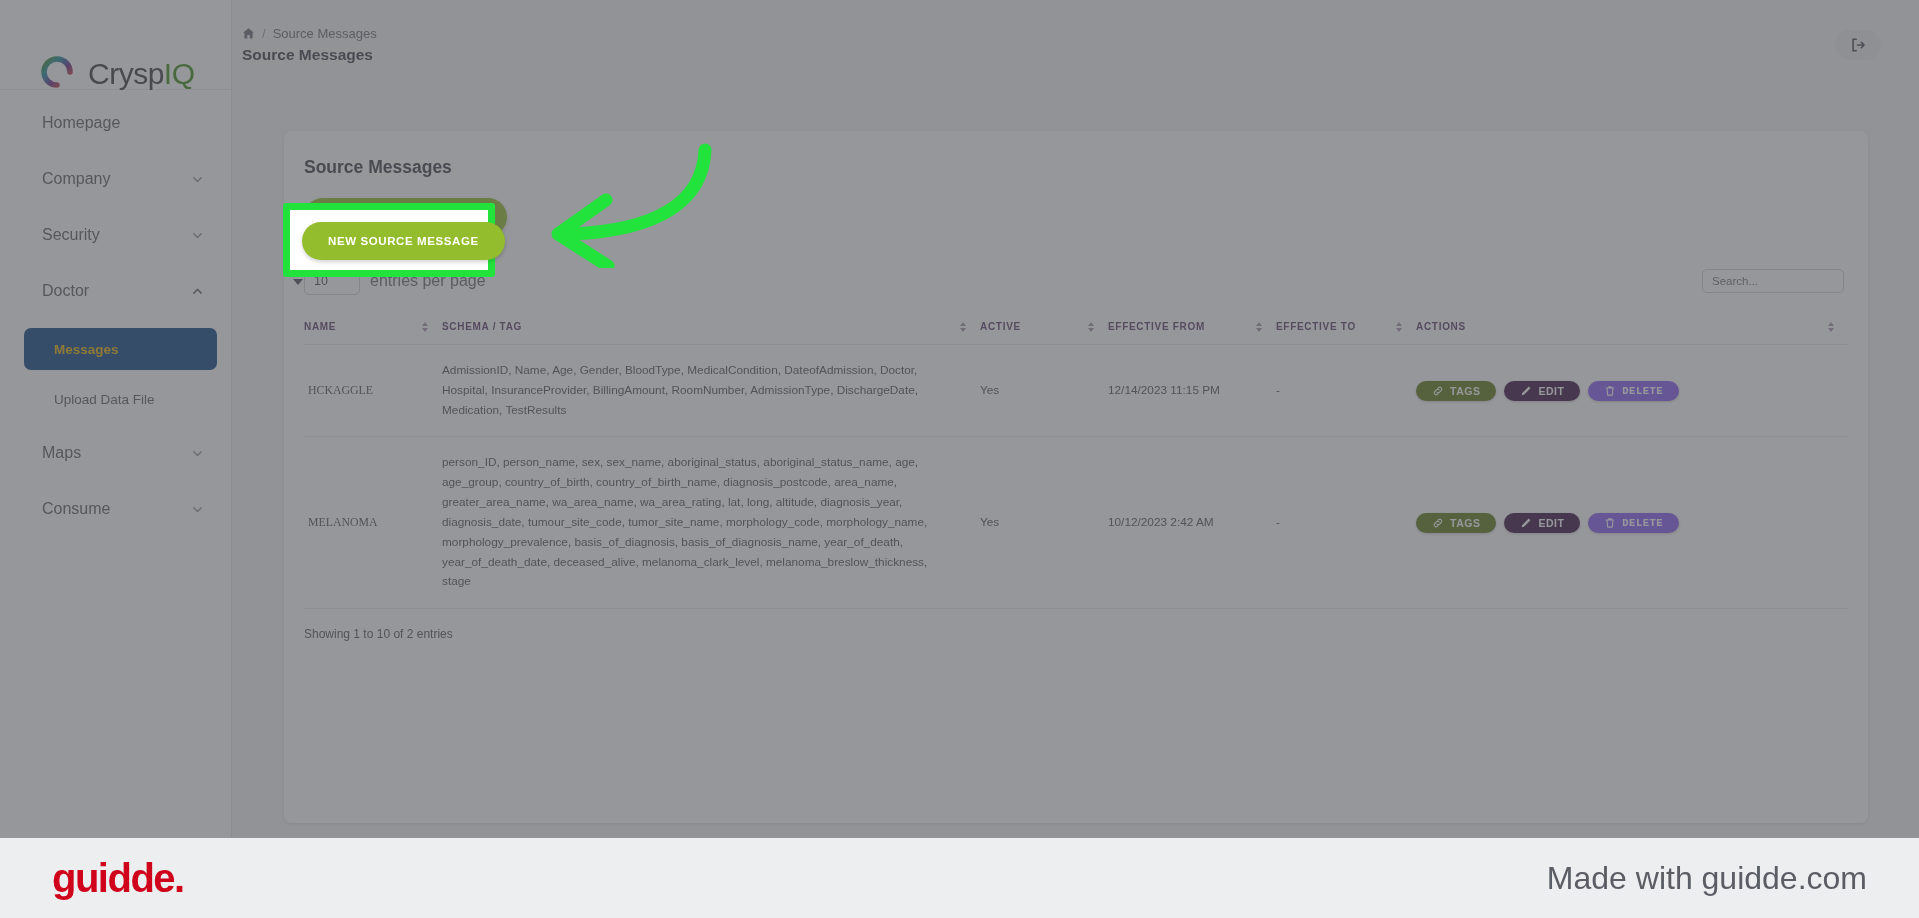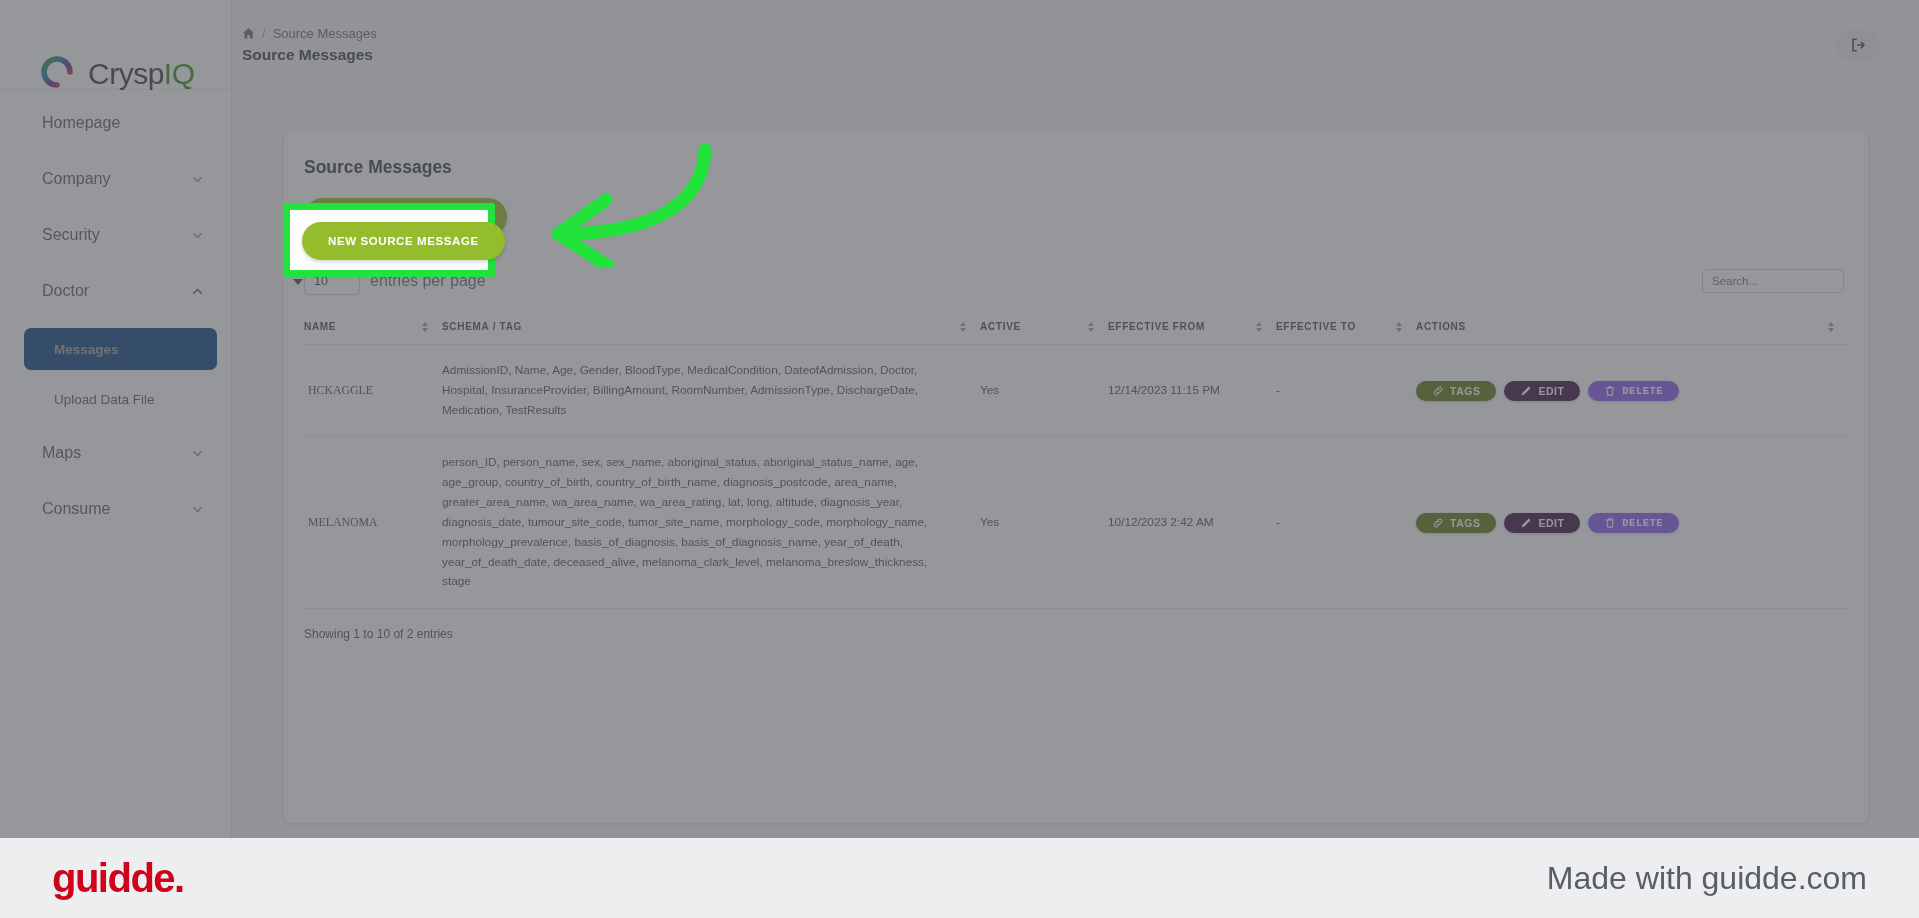--- a/index.html
+++ b/index.html
@@ -42,21 +42,21 @@
     padding: 0 28px 0 42px; font-size: 16px; color: #5c6068;
     cursor: pointer; justify-content: space-between;
   }
   .nav-item span.label { white-space: nowrap; }
   .chev { width: 11px; height: 11px; flex: 0 0 auto; opacity: .75; }
   .nav-sub {
     height: 42px; margin: 0 14px 8px 24px; display: flex; align-items: center;
     padding-left: 30px; font-size: 13.5px; color: #5c6068; border-radius: 7px;
     cursor: pointer;
   }
-  .nav-sub.active { background: #114685; color: #a3a3a3; font-weight: 600; }
+  .nav-sub.active { background: #114685; color: #eab308; font-weight: 600; }
 
   
   #topbar {
     position: absolute; left: 232px; top: 0; width: 1687px; height: 90px;
     display: flex; align-items: center; justify-content: space-between;
     padding: 0 38px 0 10px;
   }
   .crumbs-block { padding-left: 0; }
   .crumbs { display: flex; align-items: center; gap: 7px; font-size: 13px; color: #6a6e76; }
   .crumbs .home-ic { width: 13px; height: 13px; display: block; }

